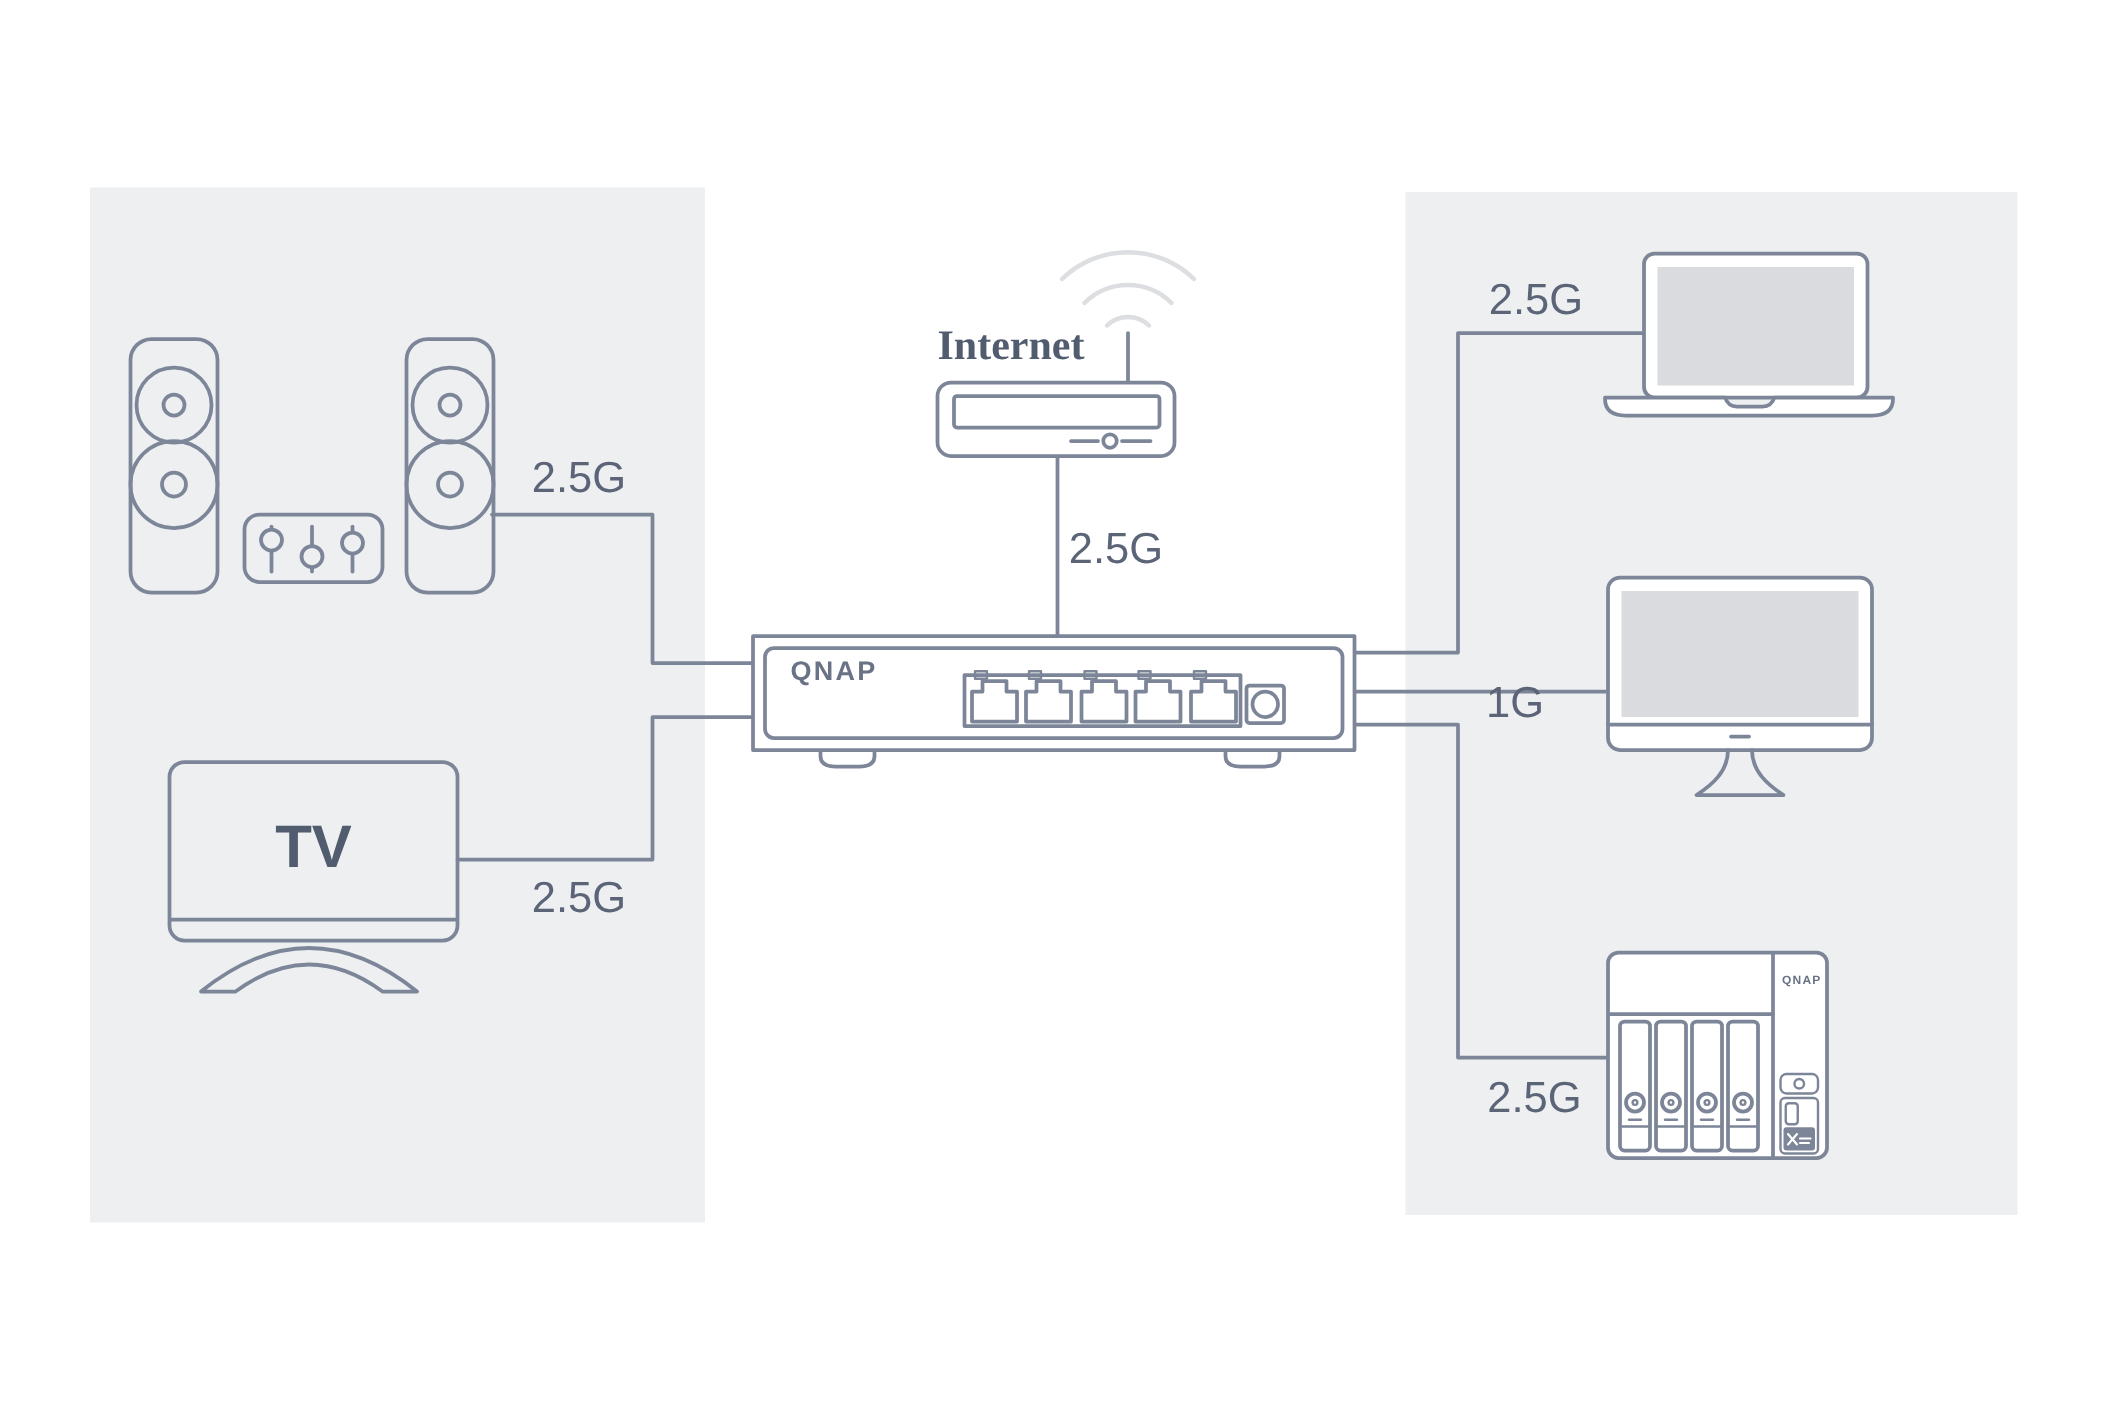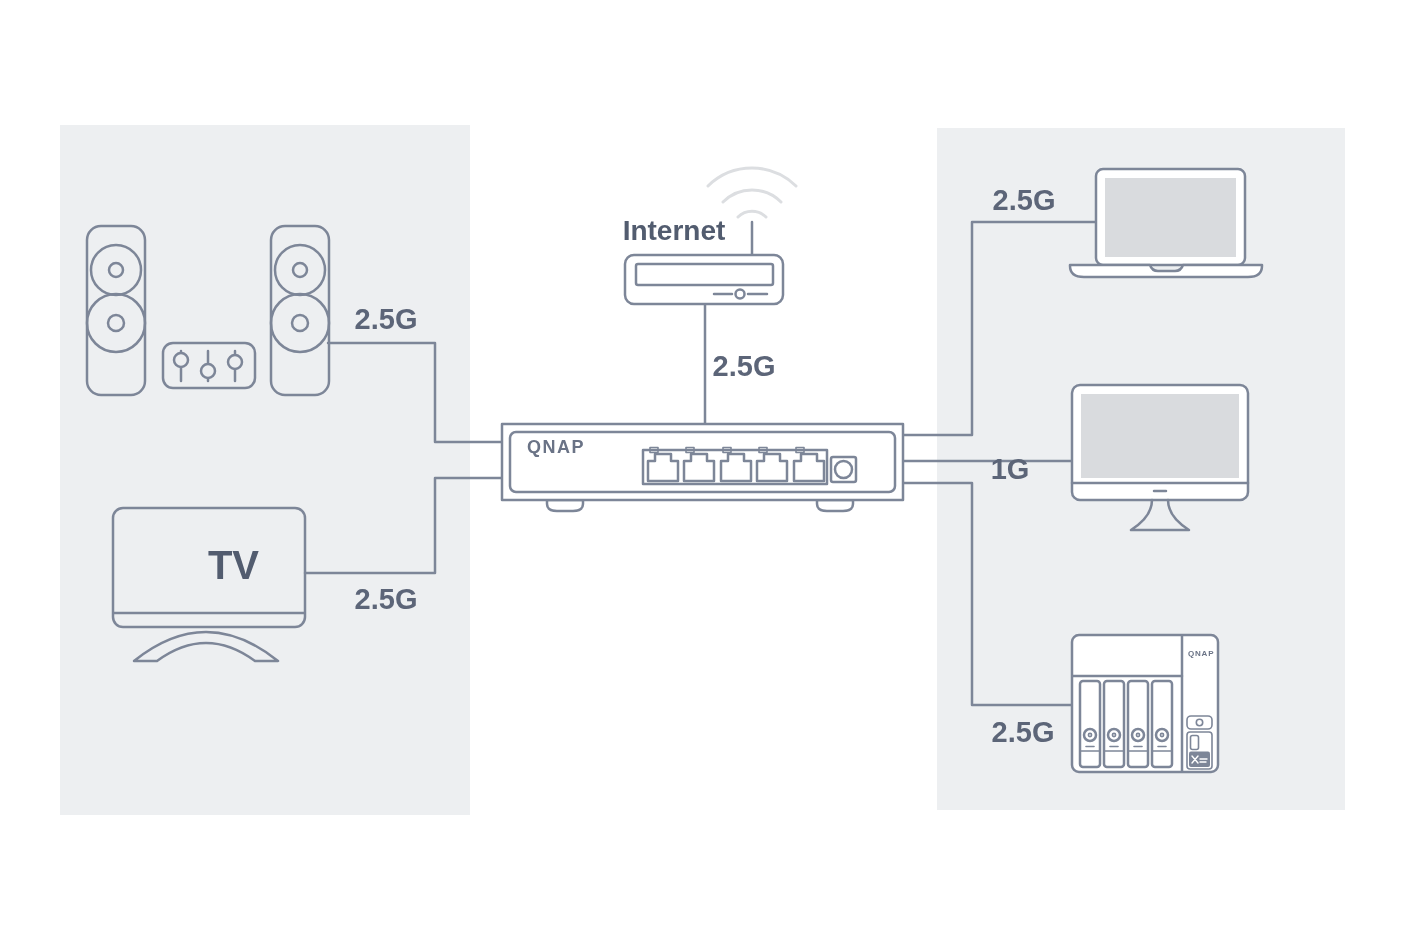--- a/index.html
+++ b/index.html
@@ -14,23 +14,23 @@
     stroke-linecap:round;stroke-linejoin:round;}
   .art .fillwhite{fill:#ffffff;}
   .art .fillscreen{fill:var(--c-screen,#d9dbde);stroke:none;}
   .art .fillpanel{fill:var(--c-panel,#edeff1);}
   .art .wifi{stroke:var(--c-wifi,#dcdee1);stroke-width:3;}
   .art .thin{stroke-width:1.6;}
   .art .badge{fill:var(--c-line,#7d8698);stroke:none;}
   .art .badgemark{stroke:#ffffff;stroke-width:1.4;}
   .art .svgtext{fill:#6a7386;stroke:none;font-family:"Liberation Sans",sans-serif;font-weight:bold;}
   .lbl{position:absolute;color:var(--c-label_text,#5c6578);text-align:center;white-space:nowrap;}
-  .lbl-speed{font-size:29px;font-weight:700;width:100px;}
-  .lbl-internet{left:606px;top:215px;width:136px;font-size:28px;font-weight:bold;color:var(--c-text_dark,#525c6f);}
-  .lbl-tv{left:159px;top:543px;width:100px;font-size:40px;font-weight:bold;color:var(--c-text_dark,#525c6f);text-align:right;}
+  .lbl-speed{font-size:29px;font-weight:400;width:100px;}
+  .lbl-internet{left:606px;top:215px;width:136px;font-size:28px;font-weight:bold;color:var(--c-text_dark,#525c6f);font-family:Liberation Serif, serif;}
+  .lbl-tv{left:159px;top:543px;width:100px;font-size:40px;font-weight:bold;color:var(--c-text_dark,#525c6f);}
   .sp-speakers{left:336px;top:303px;}
   .sp-tv{left:336px;top:583px;}
   .sp-internet{left:694px;top:350px;}
   .sp-laptop{left:974px;top:184px;}
   .sp-desktop{left:960px;top:453px;}
   .sp-nas{left:973px;top:716px;}
 </style>
 </head>
 <body>
 

